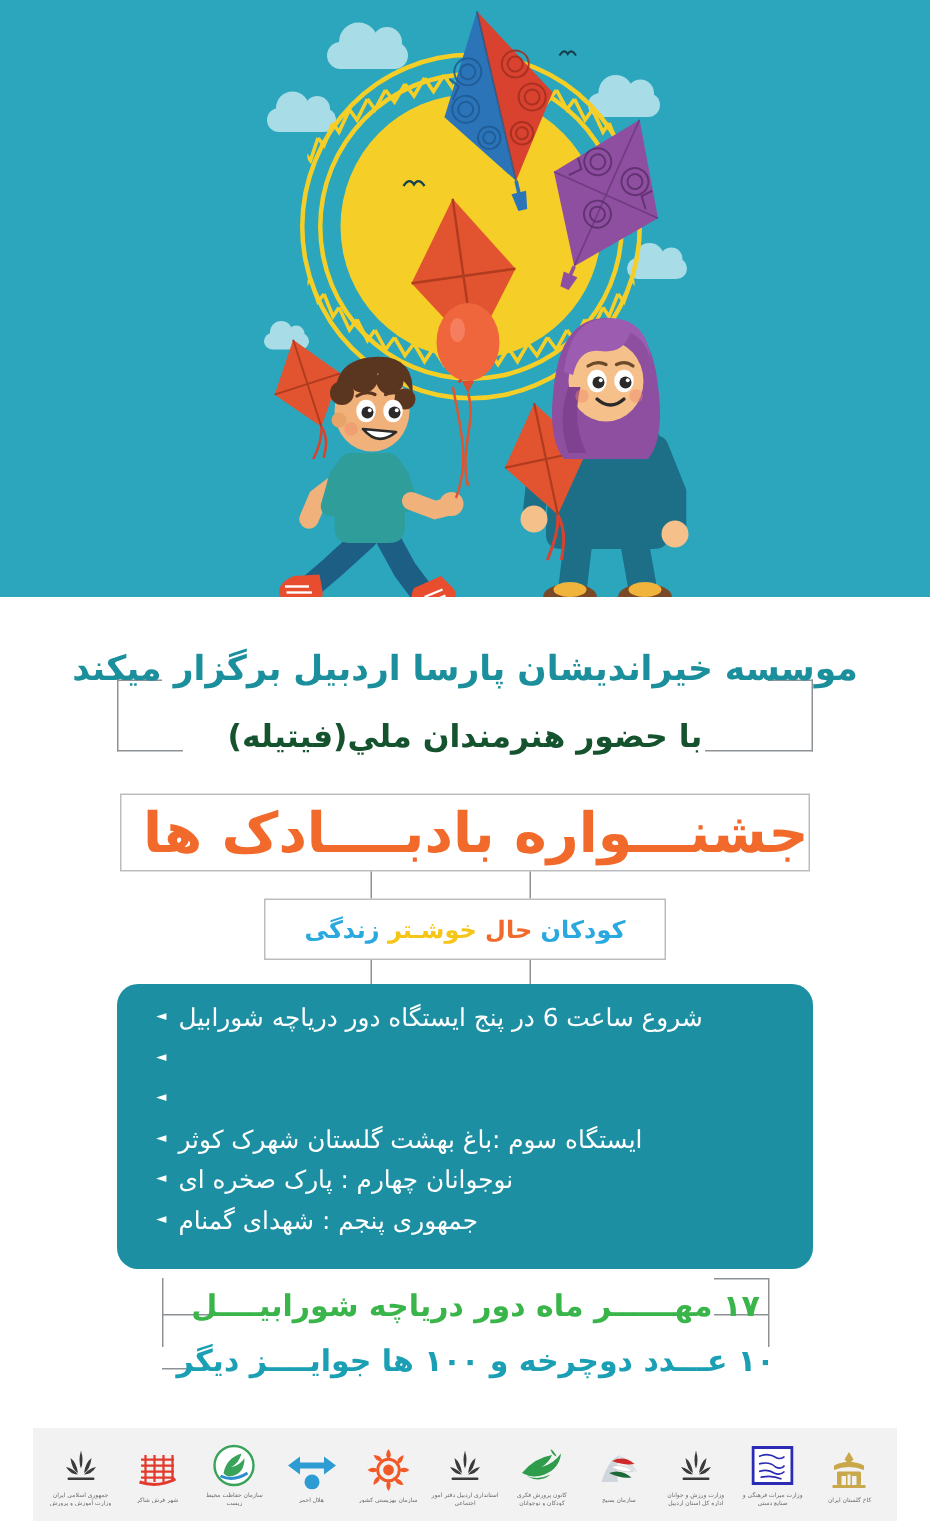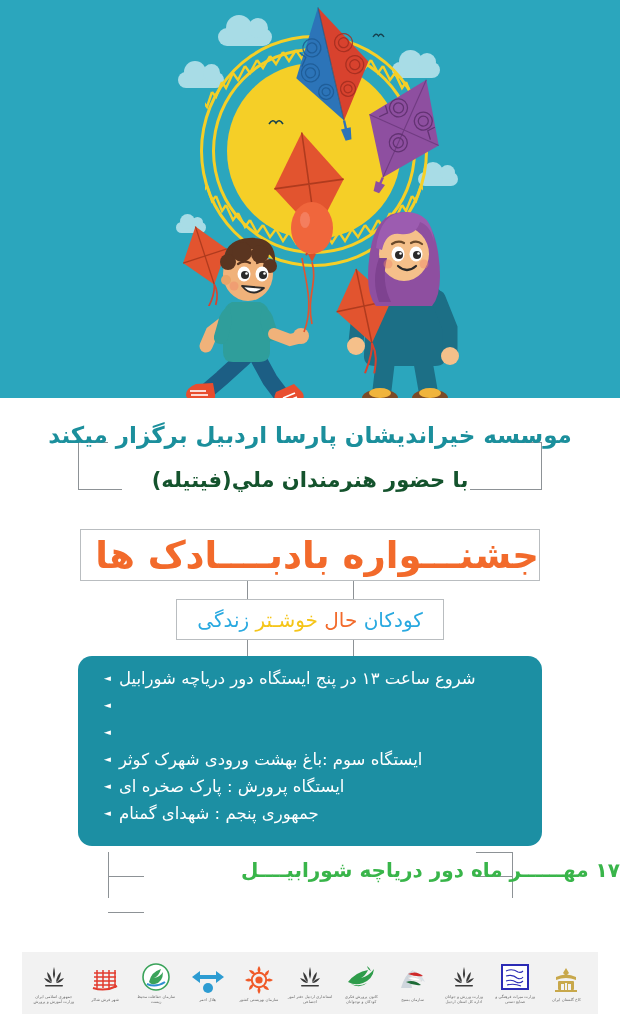--- a/index.html
+++ b/index.html
@@ -54,21 +54,21 @@
     position:absolute; left:12px; top:13px; width:204px; height:206px;
     border:3px solid #f5cf27; border-radius:50%;
   }
   .zig { position:absolute; left:5px; top:6px; width:218px; height:220px; }
   .kite { position:absolute; }
   .bird { position:absolute; font-size:11px; color:#163b49; line-height:1; }
 
   .person { position:absolute; }
 
   
-  .headblock { position:absolute; left:0; top:420px; width:620px; height:110px; }
+  .headblock { position:absolute; left:0; top:431px; width:620px; height:110px; }
   .hline {
     position:absolute; width:100%; text-align:center;
     font-weight:bold; letter-spacing:0px; white-space:nowrap;
   }
   .hline1 { top:2px;  font-size:23px; color:#1b8f9c; }
   .hline2 { top:48px; font-size:21px; color:#14532d; }
   .bracket { position:absolute; border:1.4px solid #8d9296; }
   .br-l { left:78px;  top:22px; width:44px; height:48px; border-right:none; border-top:none; border-bottom:none; }
   .br-l2{ left:78px;  top:69px; width:44px; height:2px; border:none; border-top:1.4px solid #8d9296; }
   .br-l3{ left:78px;  top:22px; width:30px; height:2px; border:none; border-top:1.4px solid #8d9296; }
@@ -89,21 +89,21 @@
 
   
   .subconn { position:absolute; background:#8d9296; width:1.4px; }
   .sc1 { left:247px; top:581px; height:19px; }
   .sc2 { left:353px; top:581px; height:19px; }
   .subbox {
     position:absolute; left:176px; top:599px; width:268px; height:41px;
     border:1.3px solid #b9bdc0; background:#ffffff;
     display:flex; align-items:center; justify-content:center;
   }
-  .sub-txt { font-size:20px; font-weight:normal; white-space:nowrap; line-height:1; }
+  .sub-txt { font-size:16px; font-weight:bold; white-space:nowrap; line-height:1; }
   .sw-blue   { color:#29a9e0; }
   .sw-orange { color:#f26a2b; }
   .sw-yellow { color:#f5c518; }
 
   .subconn2 { position:absolute; background:#8d9296; width:1.4px; }
   .sc3 { left:247px; top:640px; height:17px; }
   .sc4 { left:353px; top:640px; height:17px; }
 
   
   .panel {
@@ -116,21 +116,21 @@
     flex-direction:row-reverse;
     height:27px; color:#ffffff; font-size:16.5px; white-space:nowrap;
   }
   .li .bullet {
     color:#ffffff; font-size:9px; margin-left:0; margin-right:8px;
     transform:translateY(-1px);
   }
   .li .txt { }
 
   
-  .bline { position:absolute; width:100%; font-weight:bold; white-space:nowrap;padding-left:14px; }
+  .bline { position:absolute; width:100%; text-align:center; font-weight:bold; white-space:nowrap;padding-left:14px; }
   .bl1 { top:858px; font-size:20px; color:#39b54a; }
   .bl2 { top:895px; font-size:20px; color:#1b9fb4; }
   .bbr { position:absolute; border-color:#8d9296; border-style:solid; }
   .bbr-l1 { left:108px; top:852px; width:1.4px; height:46px; border-width:0 0 0 1.4px; }
   .bbr-l2 { left:108px; top:876px; width:36px; height:1.4px; border-width:1.4px 0 0 0; }
   .bbr-l3 { left:108px; top:912px; width:36px; height:1.4px; border-width:1.4px 0 0 0; }
   .bbr-r1 { left:512px; top:852px; width:1.4px; height:46px; border-width:0 0 0 1.4px; }
   .bbr-r2 { left:476px; top:876px; width:36px; height:1.4px; border-width:1.4px 0 0 0; }
   .bbr-r3 { left:476px; top:852px; width:36px; height:1.4px; border-width:1.4px 0 0 0; }
 
@@ -440,50 +440,51 @@
       <span class="sw-blue">کودکان </span><span class="sw-orange">حال </span><span class="sw-yellow">خوشـتر </span><span class="sw-blue">زندگی</span>
     </div>
   </div>
 
   <div class="subconn2 sc3"></div>
   <div class="subconn2 sc4"></div>
 
   <div class="panel">
     <div class="li">
       <span class="bullet">◄</span>
-      <span class="txt">شروع ساعت ۱۳ در پنج ایستگاه دور دریاچه شورابیل</span>
+      <span class="txt">شروع ساعت 6 در پنج ایستگاه دور دریاچه شورابیل</span>
     </div>
     <div class="li">
       <span class="bullet">◄</span>
     </div>
     <div class="li">
       <span class="bullet">◄</span>
     </div>
     <div class="li">
       <span class="bullet">◄</span>
-      <span class="txt">ایستگاه سوم :باغ بهشت ورودی شهرک کوثر</span>
+      <span class="txt">ایستگاه سوم :باغ بهشت گلستان شهرک کوثر</span>
     </div>
     <div class="li">
       <span class="bullet">◄</span>
-      <span class="txt">ایستگاه پرورش : پارک صخره ای</span>
+      <span class="txt">نوجوانان چهارم : پارک صخره ای</span>
     </div>
     <div class="li">
       <span class="bullet">◄</span>
       <span class="txt">جمهوری پنجم : شهدای گمنام</span>
     </div>
   </div>
 
   <div class="bbr bbr-l1"></div>
   <div class="bbr bbr-l2"></div>
   <div class="bbr bbr-l3"></div>
   <div class="bbr bbr-r1"></div>
   <div class="bbr bbr-r2"></div>
   <div class="bbr bbr-r3"></div>
 
   <div class="bline bl1">۱۷ مهــــــر ماه دور دریاچه شورابیــــل</div>
+  <div class="bline bl2">۱۰ عـــدد دوچرخه و ۱۰۰ ها جوایــــز دیگر</div>
 
   <div class="logostrip">
 
     <div class="logo">
       <div class="mark">
         <svg width="30" height="28" viewBox="0 0 30 28">
           <g fill="#c8a84b">
             <path d="M15 2 l3 5 l-3 3 l-3 -3 z"></path>
             <path d="M5 11 q10 -5 20 0 l0 3 q-10 -4 -20 0 z"></path>
             <rect x="7" y="15" width="16" height="9" rx="1"></rect>

